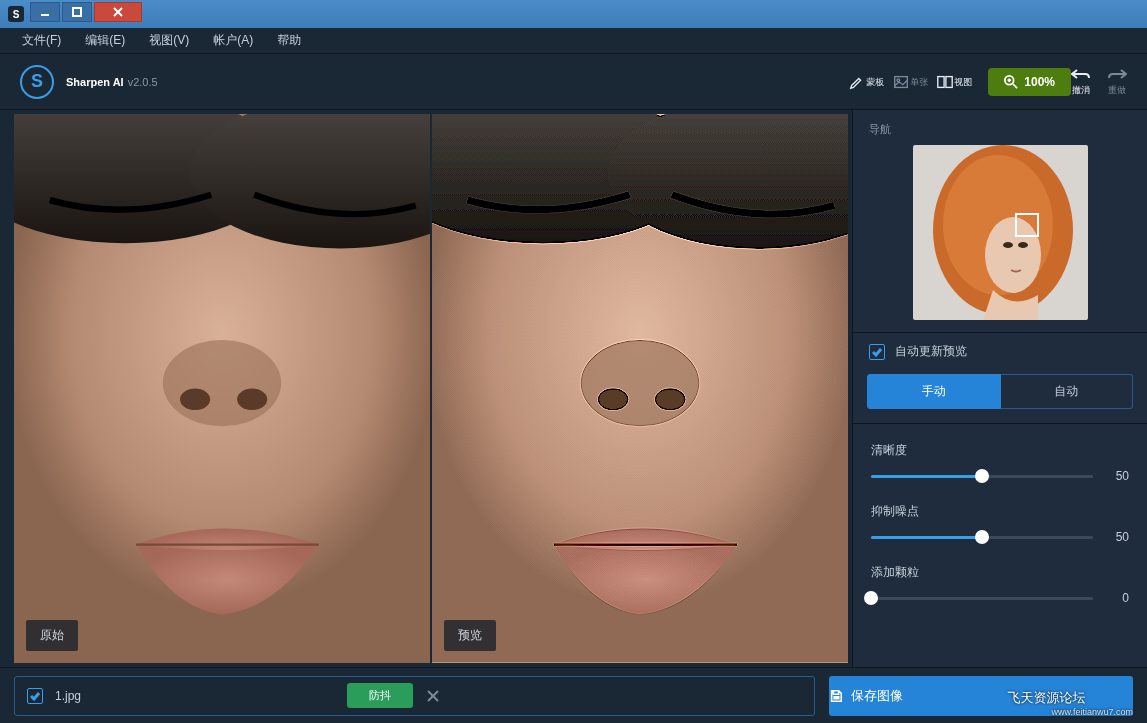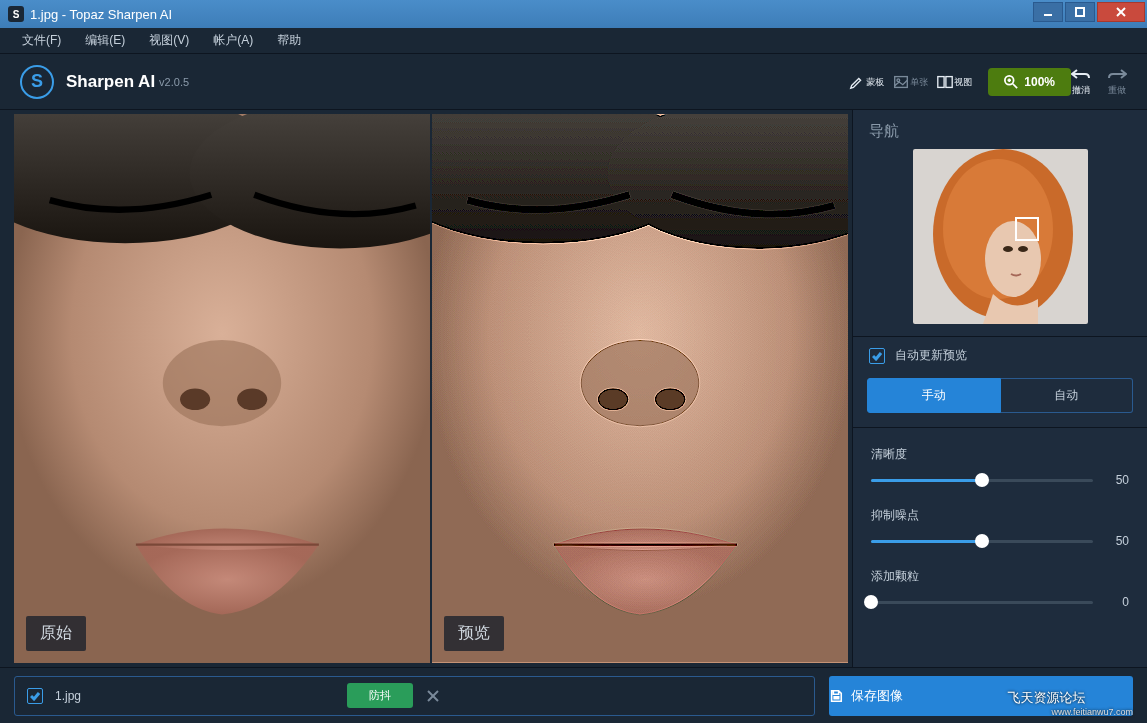--- a/index.html
+++ b/index.html
@@ -14,48 +14,48 @@
 .winbtn.close { background: #c94a3d; border-color: #a8382d; width: 48px; }
 .winbtn svg { width: 10px; height: 10px; stroke: #fff; stroke-width: 2; fill: none; }
 
 
 .menubar { height: 26px; background: #1a2735; display: flex; align-items: center; padding: 0 10px; border-bottom: 1px solid #0d1520; }
 .menuitem { padding: 0 12px; color: #c5d0db; font-size: 12px; cursor: pointer; }
 
 
 .toolbar { height: 56px; background: #1a2735; display: flex; align-items: center; padding: 0 20px; border-bottom: 1px solid #0d1520; }
 .app-logo { width: 34px; height: 34px; border: 2px solid #3a9de8; border-radius: 50%; display: flex; align-items: center; justify-content: center; color: #3a9de8; font-weight: bold; font-size: 18px; margin-right: 12px; }
-.app-name { font-size: 17px; font-weight: 600; color: #fff; }
+.app-name { font-size: 11px; font-weight: 600; color: #fff; }
 .app-ver { font-size: 11px; color: #8a9aaa; margin-left: 4px; }
 .toolbar-spacer { flex: 1; }
 .tool-icon { width: 44px; height: 40px; display: flex; flex-direction: row; align-items: center; justify-content: center; color: #7a8a9a; cursor: pointer; }
 .tool-icon.active { color: #e5ecf3; }
 .tool-icon svg { width: 18px; height: 18px; stroke: currentColor; fill: none; stroke-width: 1.5; }
 .tool-icon .lbl { font-size: 9px; margin-top: 2px; }
 .zoom-btn { background: #4d7c0f; color: #fff; border-radius: 4px; padding: 7px 16px; margin-left: 12px; display: flex; align-items: center; gap: 6px; font-size: 12px; font-weight: 600; cursor: pointer; }
 .zoom-btn svg { width: 14px; height: 14px; stroke: #fff; fill: none; stroke-width: 2; }
 .undo-redo { display: flex; gap: 16px; margin-left: auto; }
 .ur { display: flex; flex-direction: column; align-items: center; color: #7a8a9a; cursor: pointer; }
 .ur.on { color: #e5ecf3; }
 .ur svg { width: 20px; height: 16px; stroke: currentColor; fill: currentColor; }
 .ur .lbl { font-size: 9px; margin-top: 2px; }
 
 
 .main { display: flex; height: calc(100% - 28px - 26px - 56px - 56px); }
 .preview-area { flex: 1; display: flex; padding: 4px 4px 4px 14px; gap: 2px; position: relative; }
 .img-pane { flex: 1; position: relative; background: #4a3f38; overflow: hidden; }
-.img-label { position: absolute; bottom: 12px; left: 12px; background: rgba(20,30,42,0.75); color: #d0d8e0; padding: 7px 14px; font-size: 16px; border-radius: 2px; }
+.img-label { position: absolute; bottom: 12px; left: 12px; background: rgba(20,30,42,0.75); color: #d0d8e0; padding: 7px 14px; font-size: 12px; border-radius: 2px; }
 
 
 .face-svg { width: 100%; height: 100%; display: block; }
 
 
 .sidebar { width: 295px; background: #1e2c3d; display: flex; flex-direction: column; border-left: 1px solid #0d1520; overflow-y: auto; }
 .nav-section { padding: 12px 16px; }
-.nav-label { color: #8a9aaa; font-size: 15px; margin-bottom: 8px; }
+.nav-label { color: #8a9aaa; font-size: 11px; margin-bottom: 8px; }
 .nav-thumb { width: 175px; height: 175px; margin: 0 auto; position: relative; border-radius: 2px; overflow: hidden; }
 .nav-thumb .viewport { position: absolute; border: 2px solid #fff; width: 24px; height: 24px; top: 68px; left: 102px; }
 
 .autoupdate { padding: 10px 16px 14px; display: flex; align-items: center; gap: 10px; border-top: 1px solid #0d1520; }
 .checkbox { width: 16px; height: 16px; border: 1px solid #3a9de8; border-radius: 2px; display: flex; align-items: center; justify-content: center; }
 .checkbox svg { width: 10px; height: 10px; stroke: #3a9de8; stroke-width: 3; fill: none; }
 
 .mode-tabs { display: flex; padding: 0 14px 14px; gap: 0; }
 .mode-tab { flex: 1; text-align: center; padding: 8px 0; border: 1px solid #2a5a8f; cursor: pointer; font-size: 12px; }
 .mode-tab.active { background: #2584d8; color: #fff; border-color: #2584d8; }
@@ -85,21 +85,20 @@
 .save-btn svg { width: 14px; height: 14px; stroke: #fff; fill: none; stroke-width: 1.8; }
 
 .watermark { position: absolute; bottom: 6px; right: 14px; color: #fff; font-size: 13px; text-shadow: 0 0 3px #000; pointer-events: none; }
 .watermark .sub { font-size: 9px; color: #ddd; display: block; text-align: right; padding-left: 44px; }
 </style>
 </head>
 <body>
 
 <div class="titlebar">
   <span class="logo">S</span>
-  <span class="title">1.jpg - Topaz Sharpen AI</span>
   <div class="winbtns">
     <div class="winbtn">
         <svg viewBox="0 0 10 10">
           <line x1="1" y1="8" x2="9" y2="8"></line>
         </svg>
       </div>
     <div class="winbtn">
         <svg viewBox="0 0 10 10">
           <rect x="1" y="1" width="8" height="8"></rect>
         </svg>

